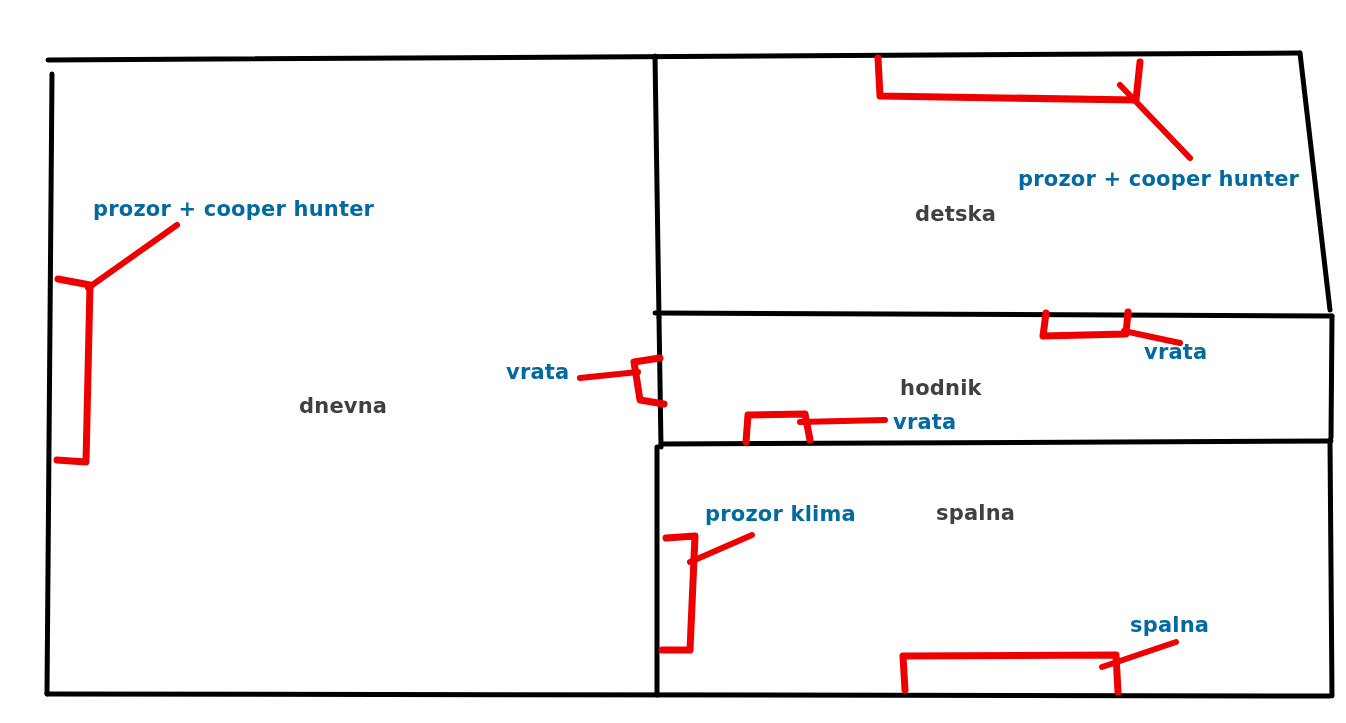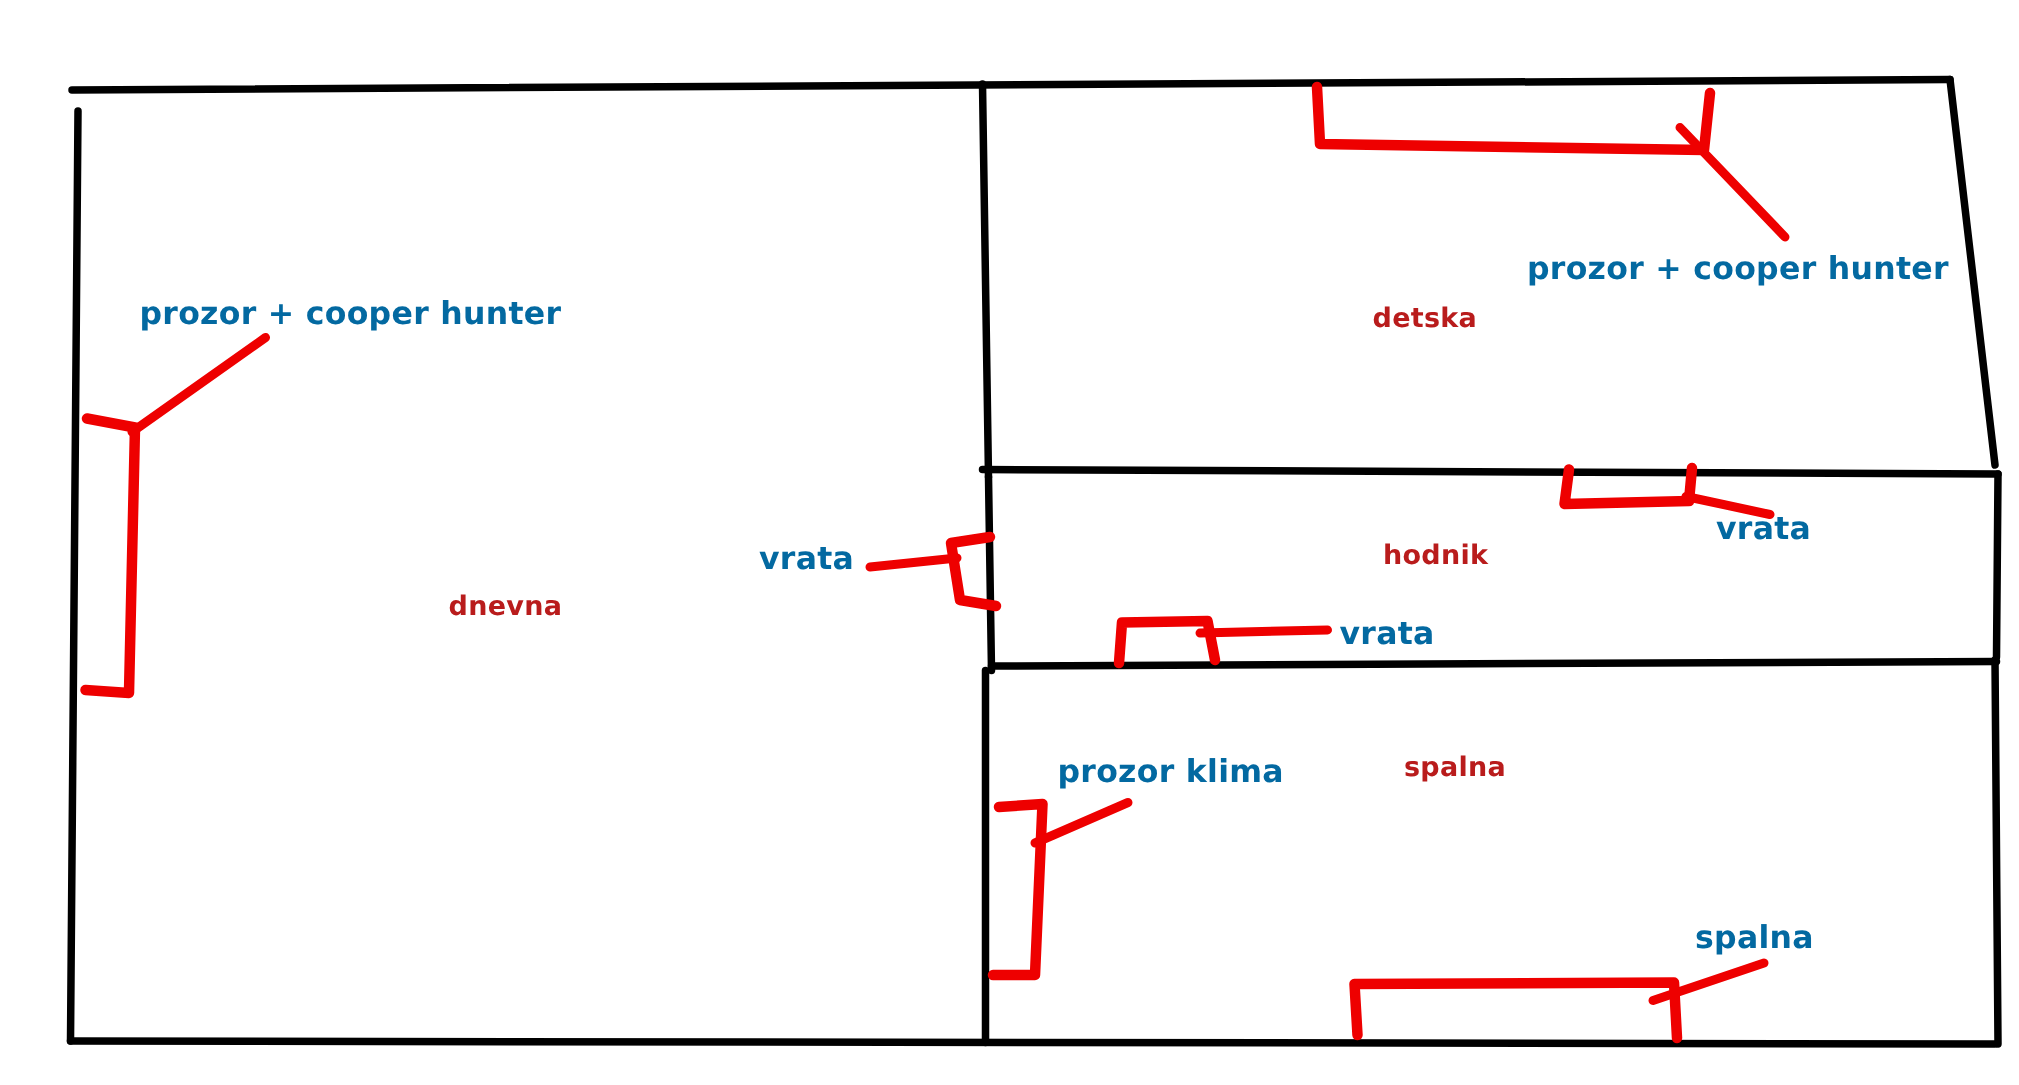--- a/index.html
+++ b/index.html
@@ -42,23 +42,23 @@
   }
   .leader {
     fill: none;
     stroke: #ee0000;
     stroke-width: 6;
     stroke-linecap: round;
     stroke-linejoin: round;
   }
   .room-label {
     position: absolute;
-    color: #b91c1c;
+    color: #404040;
     font-weight: bold;
-    font-size: 18px;
+    font-size: 21px;
     font-family: "DejaVu Sans", "Liberation Sans", sans-serif;
     white-space: nowrap;
     letter-spacing: 0.2px;
   }
   .annot-label {
     position: absolute;
     color: #0369a1;
     font-weight: bold;
     font-size: 21px;
     font-family: "DejaVu Sans", "Liberation Sans", sans-serif;
@@ -106,21 +106,21 @@
       <path class="annot" d="M 666,538 L 695,536 L 690,650 L 662,650"></path>
       <path class="leader" d="M 690,562 L 752,535"></path>
 
       <path class="annot" d="M 905,690 L 903,656 L 1116,655 L 1118,692"></path>
       <path class="leader" d="M 1102,667 L 1176,642"></path>
     </g>
   </svg>
 
   <div class="room-label" style="left: 299px; top: 358px; margin-top: 36px;">dnevna</div>
   <div class="room-label" style="left: 915px; top: 202px;">detska</div>
-  <div class="room-label" style="left: 900px; top: 360px; margin-left: 22px;">hodnik</div>
+  <div class="room-label" style="left: 900px; top: 376px;">hodnik</div>
   <div class="room-label" style="left: 936px; top: 501px;">spalna</div>
 
   <div class="annot-label" style="left: 93px; top: 197px;">prozor + cooper hunter</div>
   <div class="annot-label" style="left: 1018px; top: 167px;">prozor + cooper hunter</div>
   <div class="annot-label" style="left: 506px; top: 360px;">vrata</div>
   <div class="annot-label" style="left: 1144px; top: 340px;">vrata</div>
   <div class="annot-label" style="left: 893px; top: 410px;">vrata</div>
   <div class="annot-label" style="left: 705px; top: 502px;">prozor klima</div>
   <div class="annot-label" style="left: 1130px; top: 613px;">spalna</div>
 

